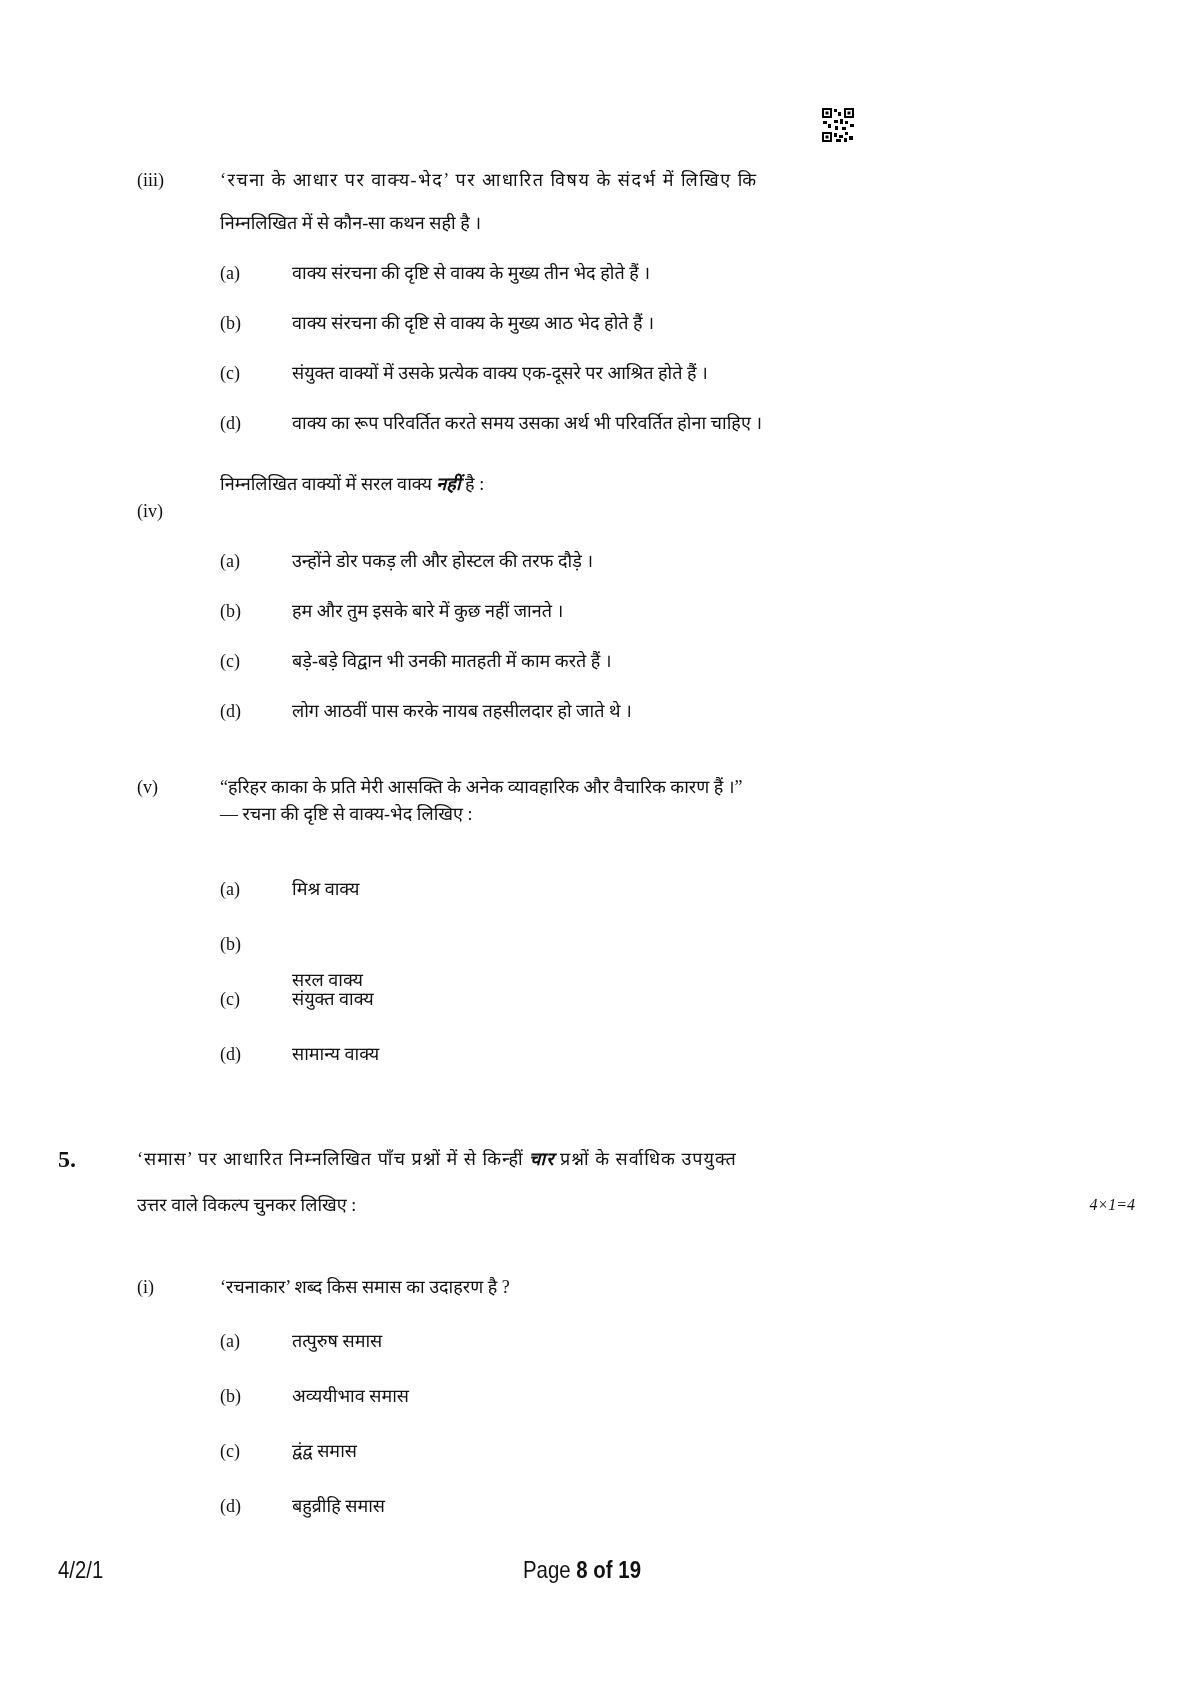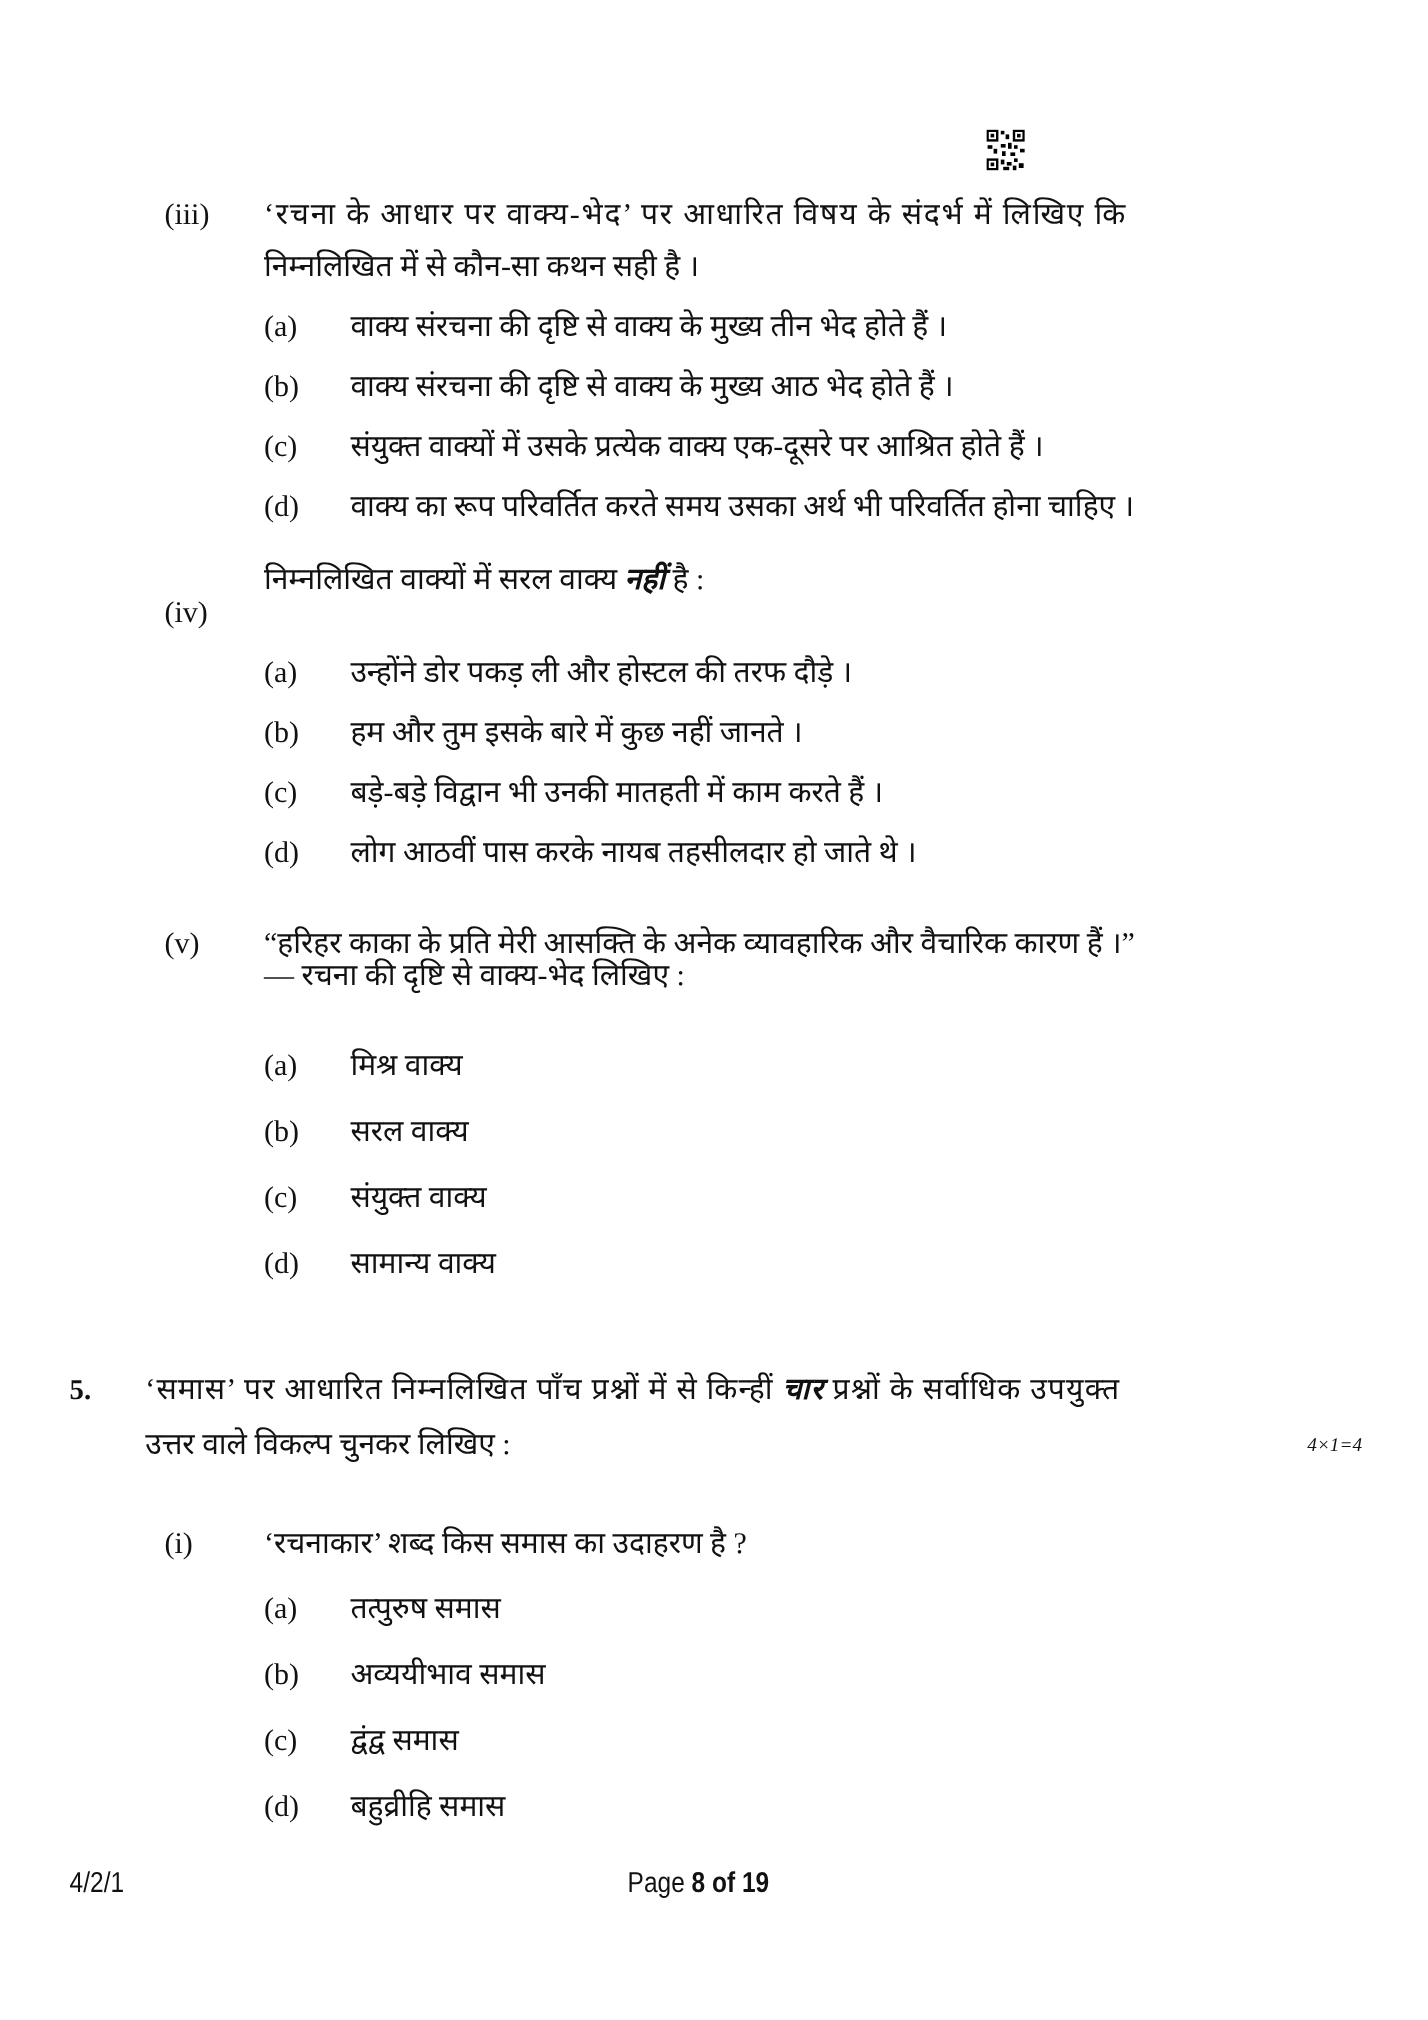--- a/index.html
+++ b/index.html
@@ -4,28 +4,28 @@
 <style>
   html, body { margin: 0; padding: 0; background: #ffffff; }
   body {
     width: 1190px; height: 1683px; position: relative; overflow: hidden;
     font-family: "Liberation Serif", "DejaVu Serif", serif; color: #111;
   }
   .qr {
     position: absolute; left: 822px; top: 108px; width: 32px; height: 34px;
   }
   .line {
-    position: absolute; font-size: 25px; line-height: 30px; white-space: nowrap;
+    position: absolute; font-size: 18px; line-height: 30px; white-space: nowrap;
   }
   .roman { left: 137px; }
   .qtext { left: 220px; text-align: center; }
   .optlabel { left: 220px; }
   .opttext { left: 292px; text-align: right; }
   .qnum { left: 58px; font-weight: bold; font-size: 24px; }
-  .q5text { left: 121px; }
+  .q5text { left: 137px; }
   .marks { right: 55px; font-style: italic; font-size: 16px; }
   .em { font-weight: bold; font-style: italic; }
   .footer-left {
     position: absolute; left: 58px; top: 1556px; font-family: "Liberation Sans", sans-serif;
     font-size: 24px; transform: scaleX(0.85); transform-origin: left;
   }
   .footer-center {
     position: absolute; left: 523px; top: 1556px; font-family: "Liberation Sans", sans-serif;
     font-size: 24px; transform: scaleX(0.85); transform-origin: left;
   }
@@ -96,21 +96,21 @@
 </div>
 
 <div>
   <span class="line roman" style="top:772px">(v)</span>
   <span class="line qtext" style="top:772px">“हरिहर काका के प्रति मेरी आसक्ति के अनेक व्यावहारिक और वैचारिक कारण हैं ।”</span>
   <span class="line qtext" style="top:799px">— रचना की दृष्टि से वाक्य-भेद लिखिए :</span>
 
   <span class="line optlabel" style="top:874px">(a)</span>
   <span class="line opttext" style="top:874px">मिश्र वाक्य</span>
   <span class="line optlabel" style="top:929px">(b)</span>
-  <span class="line opttext" style="top:929px">सरल वाक्य</span>
+  <span class="line opttext" style="top:965px">सरल वाक्य</span>
   <span class="line optlabel" style="top:984px">(c)</span>
   <span class="line opttext" style="top:984px">संयुक्त वाक्य</span>
   <span class="line optlabel" style="top:1039px">(d)</span>
   <span class="line opttext" style="top:1039px">सामान्य वाक्य</span>
 </div>
 
 <div>
   <span class="line qnum" style="top:1144px">5.</span>
   <span class="line q5text" style="top:1144px; letter-spacing:1px">
     <span>‘समास’ पर आधारित निम्नलिखित पाँच प्रश्नों में से किन्हीं</span>

